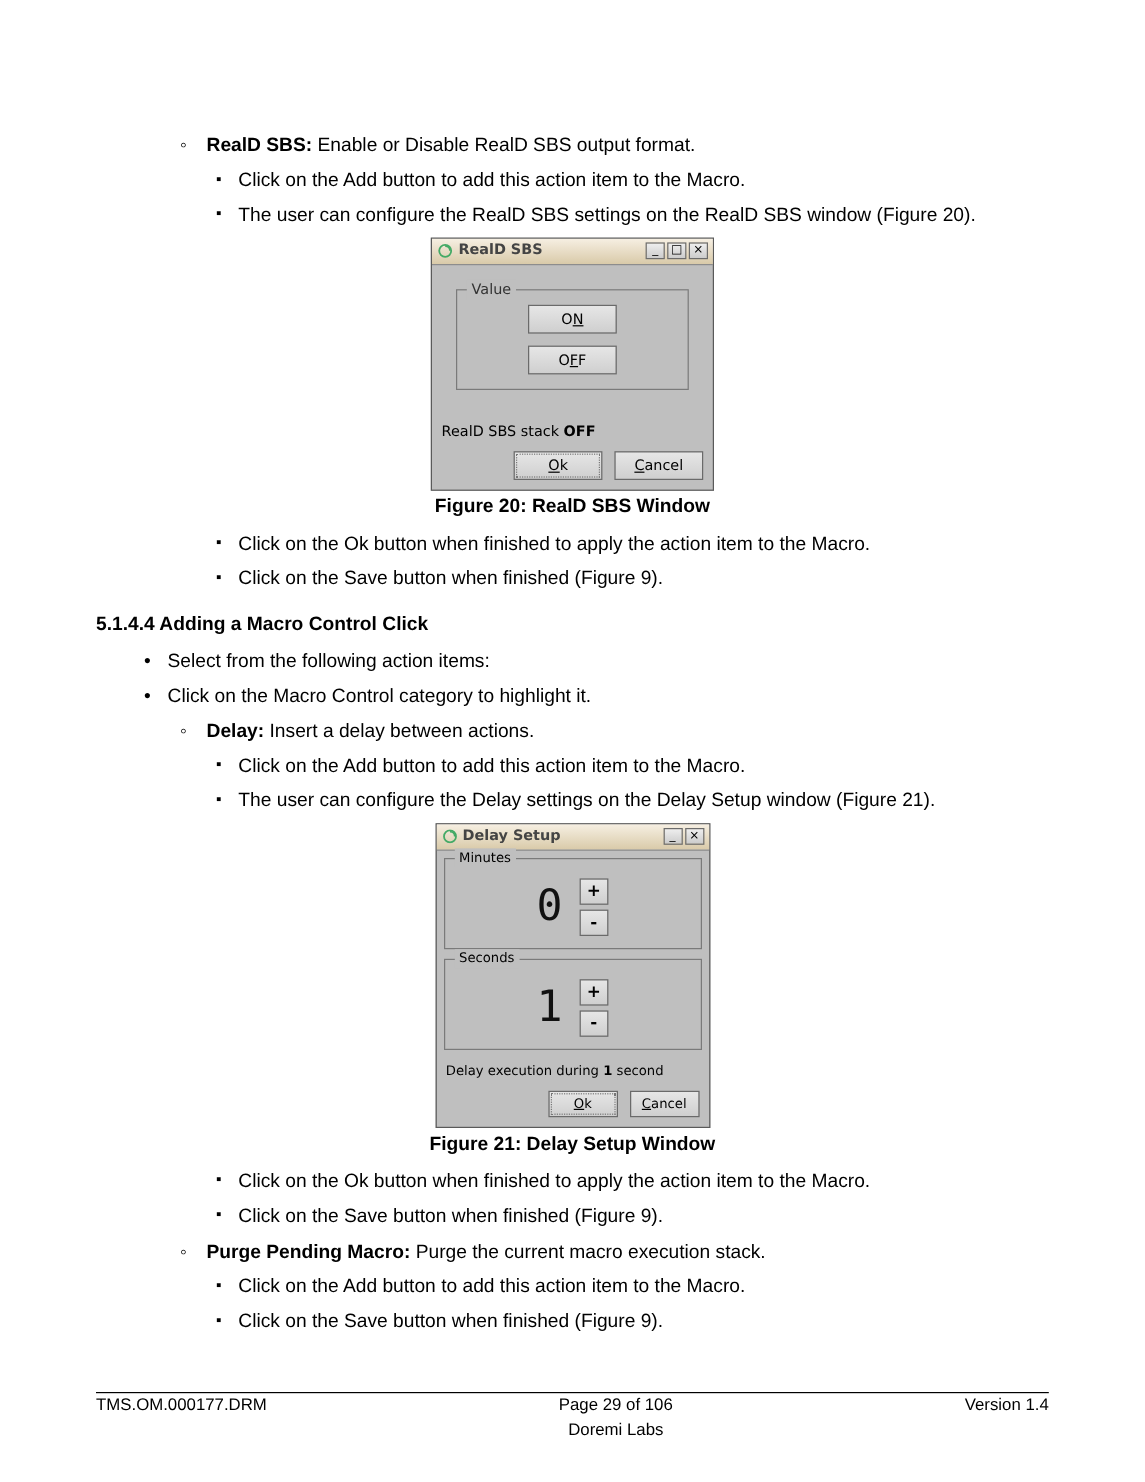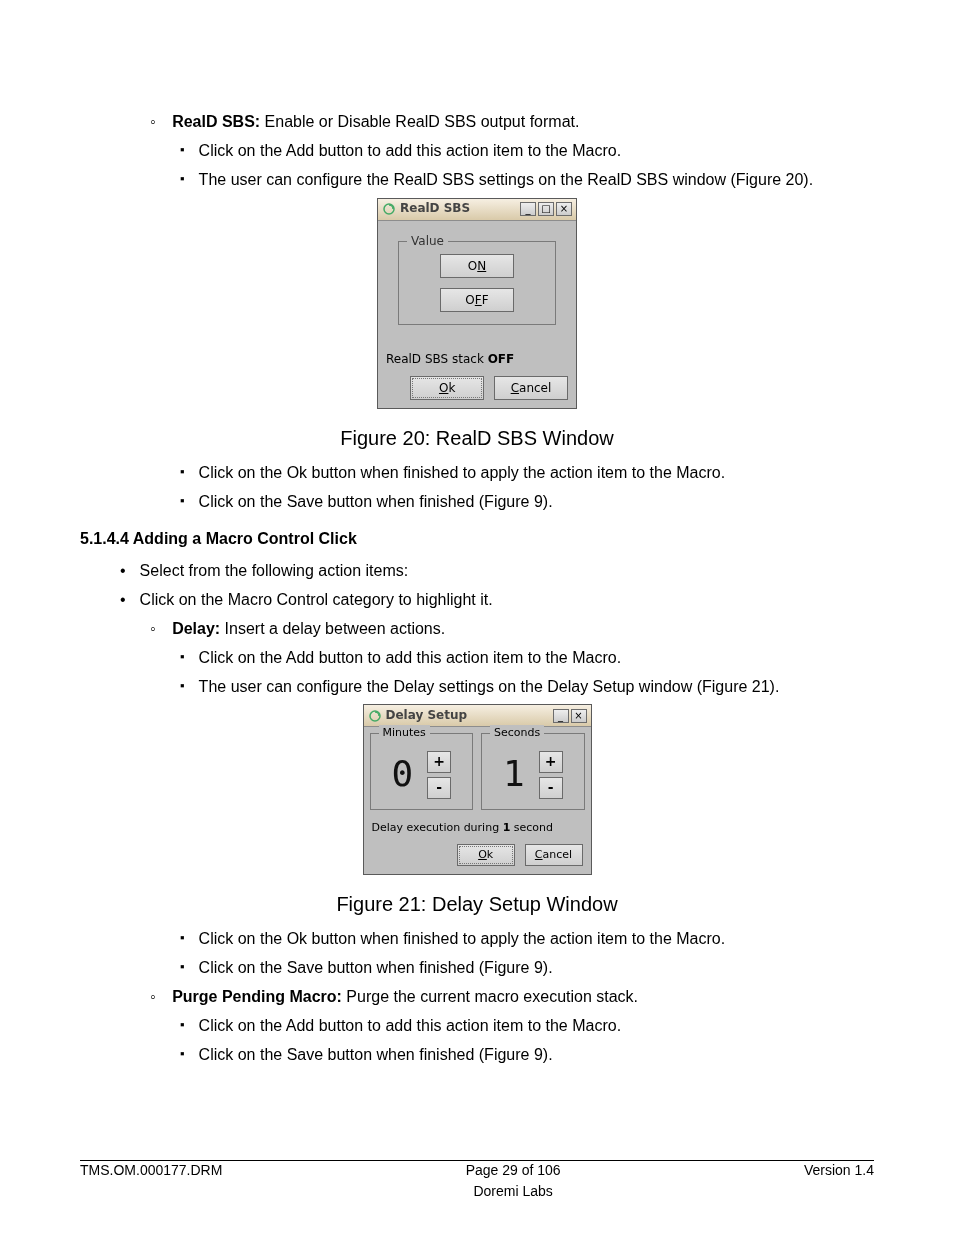--- a/index.html
+++ b/index.html
@@ -24,21 +24,21 @@
   ul.square > li::before { content: "\25AA";  margin-right: 14px; font-size: 13px; position: relative; top:-2px;}
   ul.bullet { list-style: none; padding-left: 40px; margin: 0 0 6px 0; }
   ul.bullet > li { margin: 6px 0; }
   ul.bullet > li::before { content: "\2022"; margin-right: 14px; }
   .bold { font-weight: bold; }
   .sect-head { font-weight: bold; margin: 14px 0 8px 0; }
   .para { margin: 8px 0; }
 
   
   .fig-wrap { text-align: center; margin: 6px 0 8px 0;}
-  .fig-caption { font-weight: normal; font-size: 20px; margin-top:15px;}
+  .fig-caption { font-weight: bold; font-size: 16px; margin-top:2px;}
 
   
   .gtk-window {
     display: inline-block;
     border: 1px solid #5a5a5a;
     background: #bfbfbf;
     font-family: "DejaVu Sans", Arial, sans-serif;
     font-size: 12px;
     text-align: left;
   }
@@ -77,21 +77,21 @@
     font-size:12px;
   }
   .gtk-btn .ul { text-decoration: underline; }
   .status { font-size:12px; padding:6px 8px 4px 8px;}
   .bot-row { text-align:right; padding:4px 8px 8px 8px;}
   .bot-row .gtk-btn { margin-left:6px; }
   .dotted { outline:1px dotted #777; outline-offset:-3px;}
 
   
   .ds-window { width:229px; }
-  .ds-body { display:flex; gap:8px; padding:6px; }
+  .ds-body { display:flex; gap:8px; padding:6px;flex-direction:column; }
   .ds-grp {
     flex:1; border:1px solid #7a7a7a; position:relative;
     padding:14px 8px 8px 8px; display:flex; align-items:center; justify-content:center;
   }
   .ds-grp-label { position:absolute; top:-9px; left:8px; background:#bfbfbf; padding:0 4px; font-size:11px;}
   .seg7 {
     font-family: monospace; font-size:36px; letter-spacing:4px;
     color:#111; margin-right:10px;
   }
   .spin { display:flex; flex-direction:column; gap:4px;}
@@ -127,21 +127,21 @@
     <li>
       <span class="bold">RealD SBS:</span><span> Enable or Disable RealD SBS output format.</span>
     </li>
   </ul>
   <ul class="square">
     <li>Click on the Add button to add this action item to the Macro.</li>
     <li>The user can configure the RealD SBS settings on the RealD SBS window (Figure 20).</li>
   </ul>
 
   <div class="fig-wrap">
-    <div class="gtk-window" style="width:200px;">
+    <div class="gtk-window" style="width:236px;">
       <div class="tb">
         <span class="ico">
           <svg viewBox="0 0 12 12">
               <circle cx="6" cy="6" r="5" fill="none" stroke="#4a6" stroke-width="1.5"></circle>
               <path d="M6 2 A4 4 0 0 1 10 6" fill="none" stroke="#4a6" stroke-width="1.5"></path>
             </svg>
         </span>
         <span class="title">RealD SBS</span>
         <div class="ctrls">
           <div class="ctrl">_</div>

